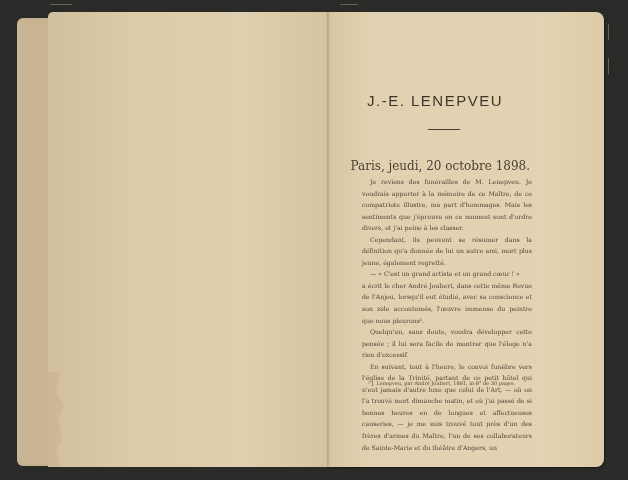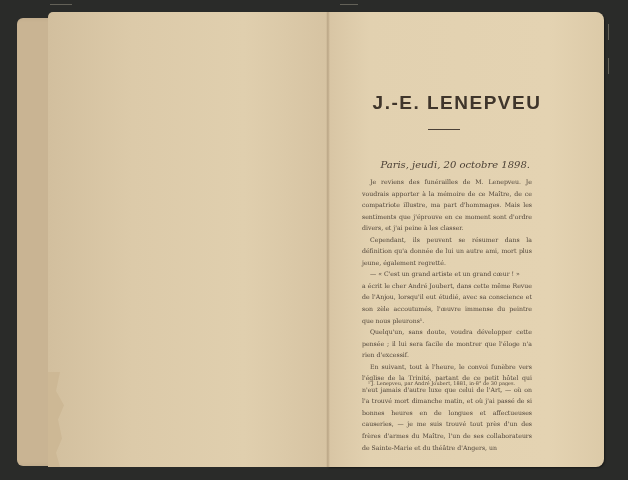--- a/index.html
+++ b/index.html
@@ -55,46 +55,44 @@
     .gutter {
       position: absolute;
       left: 326px;
       top: 12px;
       width: 4px;
       height: 455px;
       background: linear-gradient(90deg, rgba(150,125,95,0.0), rgba(140,115,85,0.35), rgba(150,125,95,0.0));
     }
     .title {
       position: absolute;
-      left: 342px;
+      left: 320px;
       top: 92px;
       width: 230px;
       text-align: center;
       font-family: "Liberation Sans", sans-serif;
-      font-size: 19px;
+      font-size: 15px;
       letter-spacing: 1.5px;
       color: #3f352b;
-      font-weight: bold;
     }
     .title-rule {
       position: absolute;
       left: 428px;
       top: 129px;
       width: 32px;
       height: 1px;
       background: #4a4037;
     }
     .dateline {
       position: absolute;
       left: 350px;
       top: 159px;
       width: 180px;
       text-align: right;
-      font-style: italic;
-      font-size: 10px;
+      font-size: 12px;
       color: #4a3f34;
     }
     .body-text {
       position: absolute;
       left: 362px;
       top: 176px;
       width: 170px;
       font-size: 6.2px;
       line-height: 11.55px;
       color: #4e4338;

